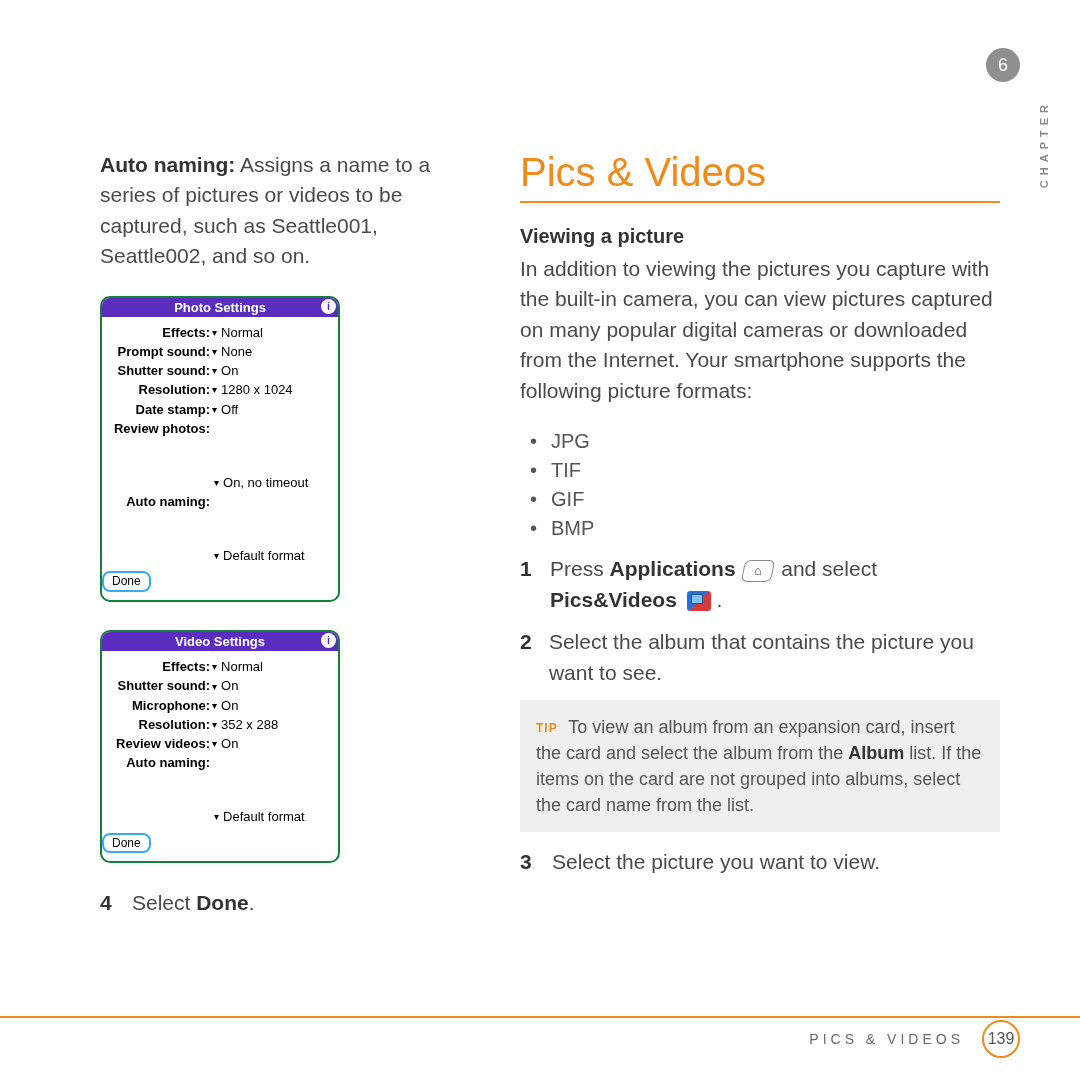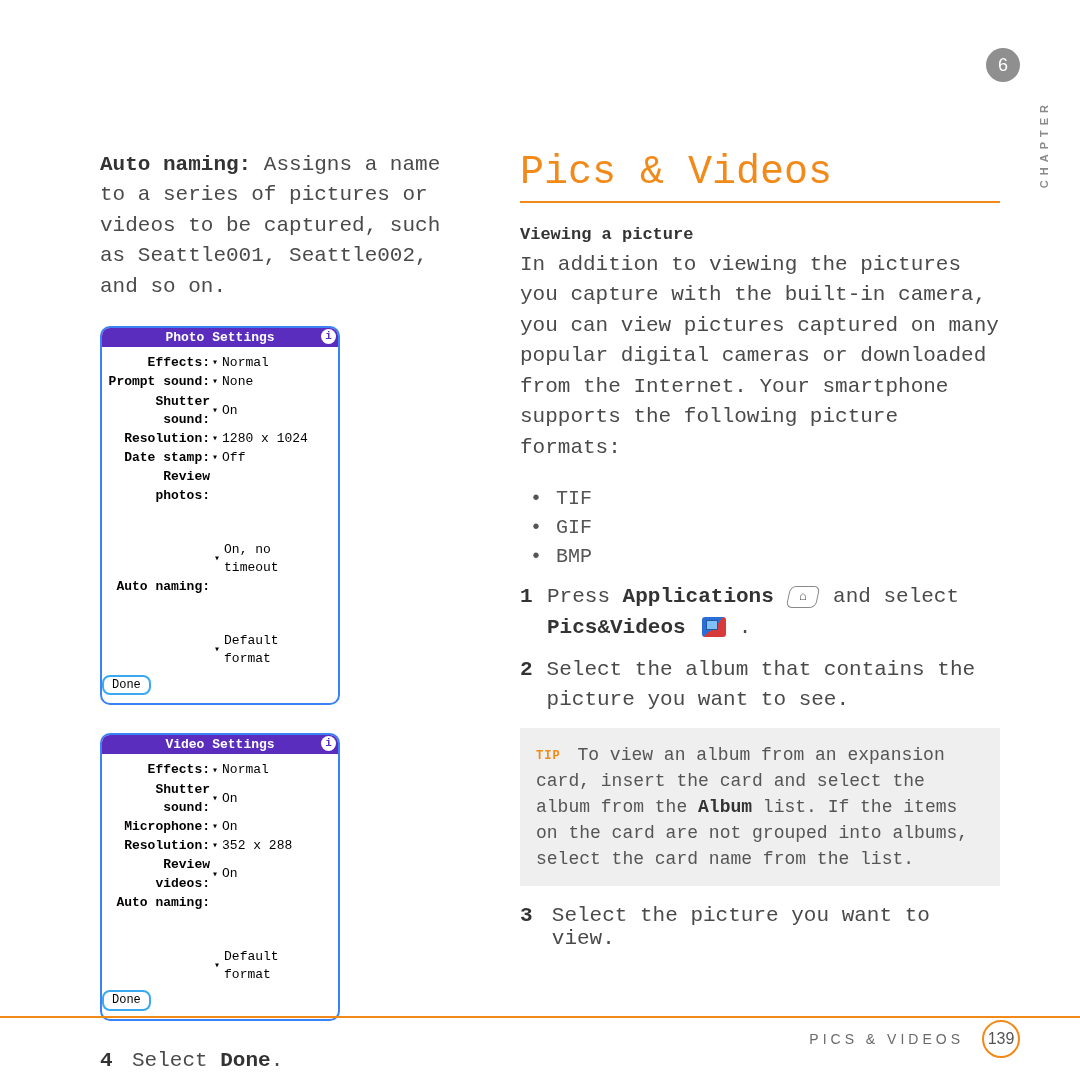--- a/index.html
+++ b/index.html
@@ -47,39 +47,38 @@
     color: #8a8a8a;
     font-weight: 600;
   }
   .content {
     position: absolute;
     top: 150px;
     left: 100px;
     right: 80px;
     display: flex;
     gap: 50px;
-    font-family: Liberation Mono, monospace;
   }
   .col-left {
     width: 370px;
     flex-shrink: 0;
   }
   .col-right {
     flex: 1;
   }
   .paragraph {
     font-size: 21px;
     line-height: 1.45;
     color: #4a4a4a;
     margin-bottom: 24px;
   }
   .bold { font-weight: 700; color: #333; }
   .mock-window {
     width: 240px;
-    border: 2px solid #3b82f6;
+    border: 2px solid #15803d;
     border-radius: 10px;
     margin-bottom: 28px;
     background: #fff;
     overflow: hidden;
   }
   .mock-title {
     background: #5a2dbe;
     color: #fff;
     font-weight: 700;
     font-size: 13px;
@@ -139,21 +138,21 @@
   .section-title {
     font-size: 40px;
     color: #f28a1a;
     font-weight: 400;
     padding-bottom: 6px;
     border-bottom: 2px solid #f28a1a;
     margin-bottom: 22px;
   }
   .subheading {
     font-weight: 700;
-    font-size: 17px;
+    font-size: 20px;
     color: #333;
     margin-bottom: 6px;
   }
   .bullets { list-style: none; margin: 14px 0 14px 10px; }
   .bullets li {
     font-size: 20px;
     color: #555;
     margin: 6px 0;
   }
   .bullets li::before {
@@ -300,20 +299,21 @@
         <span>Select </span><span class="bold">Done</span><span>.</span>
       </span>
     </div>
   </div>
 
   <div class="col-right">
     <h1 class="section-title">Pics &amp; Videos</h1>
     <div class="subheading">Viewing a picture</div>
     <p class="paragraph">In addition to viewing the pictures you capture with the built-in camera, you can view pictures captured on many popular digital cameras or downloaded from the Internet. Your smartphone supports the following picture formats:</p>
     <ul class="bullets" id="formats-list">
+        <li>JPG</li>
         <li>TIF</li>
         <li>GIF</li>
         <li>BMP</li>
       </ul>
 
     <div class="steps-right">
       <div class="step">
         <span class="num">1</span>
         <span>
           <span>Press </span><span class="bold">Applications</span>

